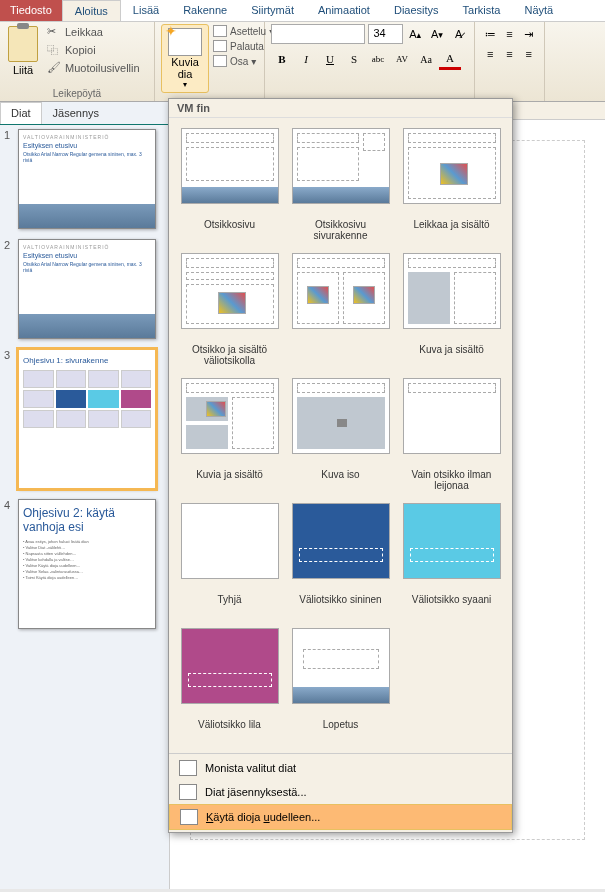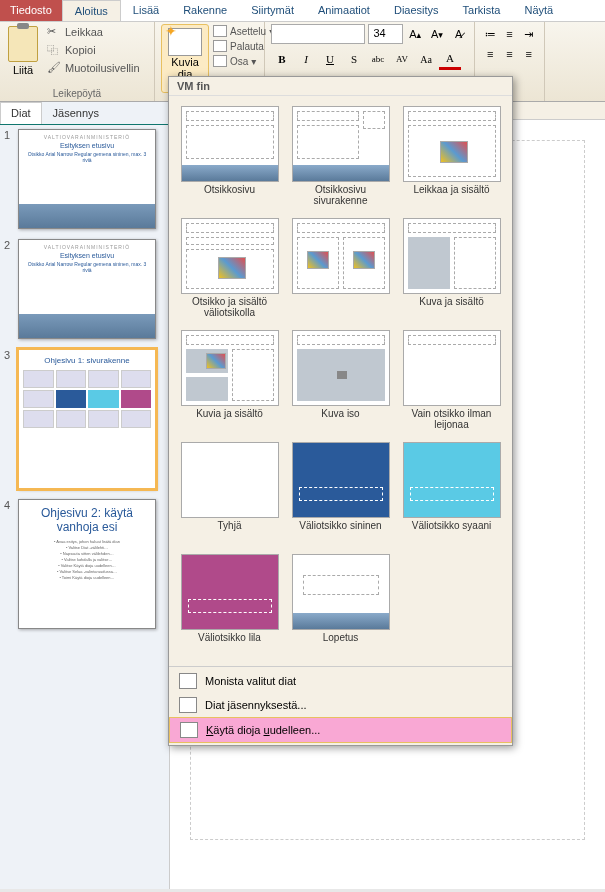--- a/index.html
+++ b/index.html
@@ -46,42 +46,42 @@
     
     .main-area { display: flex; height: calc(100% - 105px); }
     
     .sidebar { width: 170px; background: #eef2f7; border-right: 1px solid #ccc; display: flex; flex-direction: column; }
     .sidebar-tabs { display: flex; border-bottom: 1px solid #0f766e; }
     .sidebar-tab { padding: 4px 10px; color: #333; border: 1px solid transparent; cursor: pointer; }
     .sidebar-tab.active { background: #fff; border: 1px solid #ccc; border-bottom: none; }
     .slide-thumbs { flex: 1; overflow-y: auto; padding: 4px; }
     .slide-thumb-wrap { display: flex; gap: 4px; margin-bottom: 10px; }
     .slide-num { font-size: 11px; color: #555; width: 10px; }
-    .slide-thumb { width: 138px; height: 100px; background: #fff; border: 1px solid #888; box-shadow: 1px 1px 3px rgba(0,0,0,0.3); position: relative; font-size: 6px; padding: 4px; overflow: hidden; text-align: center; }
+    .slide-thumb { width: 138px; height: 100px; background: #fff; border: 1px solid #888; box-shadow: 1px 1px 3px rgba(0,0,0,0.3); position: relative; font-size: 6px; padding: 4px; overflow: hidden; }
     .slide-thumb.selected { outline: 3px solid #f5b853; outline-offset: -1px; }
     .thumb-logo { font-size: 5px; color: #999; letter-spacing: 1px; }
     .thumb-title { color: #2a5a9a; font-size: 7px; margin-top: 2px; line-height: 1.2; }
     .thumb-subtitle { color: #2a5a9a; font-size: 5px; margin-top: 1px; }
     .thumb-city { position: absolute; bottom: 0; left: 0; right: 0; height: 24px; background: linear-gradient(to top, #5a7a9a, #7a9aba); }
     
-    .gallery-panel { position: absolute; top: 76px; left: 168px; width: 345px; background: #f5f0e5; border: 1px solid #999; box-shadow: 2px 2px 8px rgba(0,0,0,0.4); z-index: 100; }
+    .gallery-panel { position: absolute; top: 98px; left: 168px; width: 345px; background: #f5f0e5; border: 1px solid #999; box-shadow: 2px 2px 8px rgba(0,0,0,0.4); z-index: 100; }
     .gallery-header { padding: 3px 8px; font-size: 11px; font-weight: bold; color: #555; border-bottom: 1px solid #ddd; }
     .gallery-grid { display: grid; grid-template-columns: repeat(3, 1fr); gap: 6px; padding: 8px; }
-    .layout-option { display: flex; flex-direction: column; align-items: center; gap: 2px; padding: 2px; cursor: pointer; }
+    .layout-option { display: flex; flex-direction: column; align-items: center; gap: 15px; padding: 2px; cursor: pointer; }
     .layout-preview { width: 98px; height: 76px; background: #fff; border: 1px solid #aaa; position: relative; padding: 3px; }
     .layout-label { font-size: 10px; text-align: center; color: #333; line-height: 1.1; height: 24px; }
     
     .lp-title { border: 1px dashed #aaa; background: #fff; }
     .lp-content { border: 1px dashed #aaa; background: #fff; }
     .lp-img { background: linear-gradient(45deg, #f0c020, #5a9ad0, #e05050); border: 1px solid #aaa; }
     .lp-city { position: absolute; bottom: 0; left: 0; right: 0; height: 16px; background: linear-gradient(to top, #5a7a9a, #8aaaca); }
     
     .gallery-footer { border-top: 1px solid #ccc; padding: 2px 0; }
     .footer-item { display: flex; align-items: center; gap: 8px; padding: 4px 10px; cursor: pointer; }
-    .footer-item.highlighted { background: #f9a8d4; border: 1px solid #e8c060; }
+    .footer-item.highlighted { background: #fdba74; border: 1px solid #e8c060; }
     .footer-icon { width: 18px; height: 16px; border: 1px solid #888; background: #fff; display: inline-block; }
     
     .canvas-area { flex: 1; background: #fff; position: relative; }
     .ruler { height: 18px; background: #f5f0e5; border-bottom: 1px solid #ccc; font-size: 9px; color: #666; padding-left: 20px; display: flex; align-items: center; gap: 40px; }
     .canvas-slide { margin: 20px; background: #fff; border: 1px dashed #ccc; height: 700px; }
     .tek-boxes { display: grid; grid-template-columns: 1fr 1fr; gap: 3px; position: absolute; top: 14px; left: 6px; right: 6px; bottom: 6px; }
     .tek-boxes div:nth-child(1) { background: #8a9aa5; }
     .tek-boxes div:nth-child(2) { background: #2a5a9a; }
     .tek-boxes div:nth-child(3) { background: #b04a8a; }
     .tek-boxes div:nth-child(4) { background: #eef3f7; }

